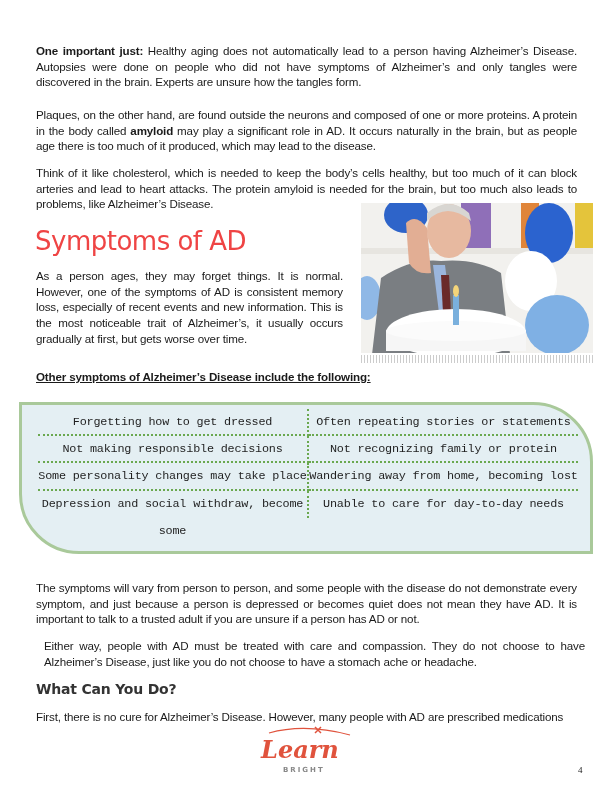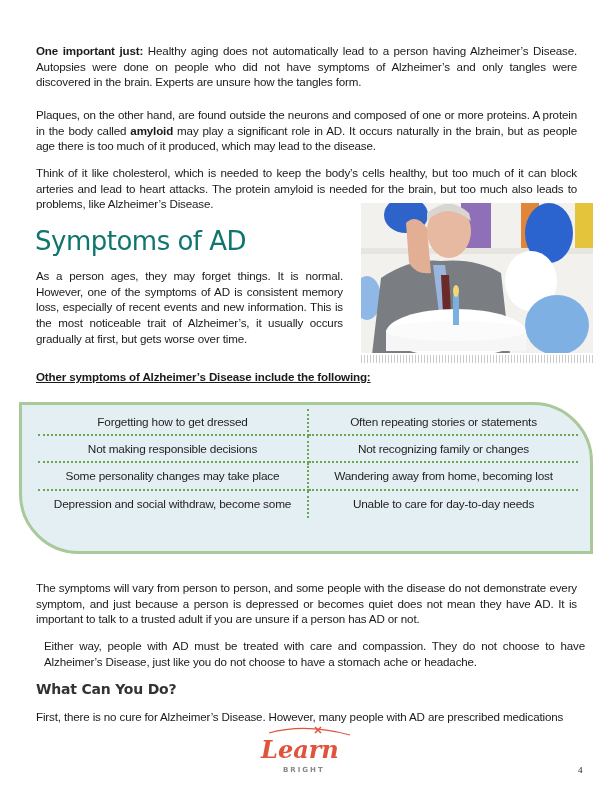--- a/index.html
+++ b/index.html
@@ -2,29 +2,29 @@
 <html><head>
 <meta charset="utf-8">
 <style>
   html, body { margin: 0; padding: 0; background: #ffffff; }
   body { width: 612px; height: 792px; position: relative; overflow: hidden;
          font-family: "Liberation Sans", sans-serif; color: #1a1a1a; }
   .para { position: absolute; left: 36px; width: 541px; font-size: 11.6px; line-height: 15.7px;
           text-align: justify; margin: 0; letter-spacing: -0.15px; }
   .para b { font-weight: bold; }
   .h1 { position: absolute; left: 35px; top: 226px; font-family: "DejaVu Sans", sans-serif;
-        font-weight: normal; font-size: 26px; letter-spacing: -0.5px; color: #0f766e; margin: 0; }
+        font-weight: normal; font-size: 26px; letter-spacing: -0.5px; color: #ef4444; margin: 0; }
   .h2 { position: absolute; left: 36px; top: 681px; font-family: "DejaVu Sans", sans-serif;
         font-size: 14px; color: #333; margin: 0; letter-spacing: -0.2px; }
   .photo { position: absolute; left: 361px; top: 203px; width: 232px; height: 162px; overflow: hidden; }
   .box { position: absolute; left: 19px; top: 402px; width: 574px; height: 152px;
          background: #e4eff3; border: 3px solid #a9c99a; box-sizing: border-box;
          border-radius: 0 60px 0 60px; }
   .grid { position: absolute; left: 38px; top: 409px; width: 540px; }
-  .row { display: flex; height: 27.2px; }
+  .row { display: flex; height: 27.2px; font-family: Liberation Mono, monospace; }
   .cell { flex: 1; text-align: center; font-size: 11.8px; line-height: 27px; color: #1f1f1f;
           letter-spacing: -0.2px; }
   .cell.left { border-right: 2px dotted #6aa84f; }
   .row:not(:last-child) .cell { border-bottom: 2px dotted #6aa84f; }
   .logo { position: absolute; left: 255px; top: 725px; width: 100px; height: 50px; text-align: right; }
   .pagenum { position: absolute; left: 578px; top: 765px; font-family: "Liberation Serif", serif; font-size: 9px; }
 </style>
 </head>
 <body>
 
@@ -69,21 +69,21 @@
 <p class="para" style="top:369px; font-weight:bold;text-decoration:underline;">Other symptoms of Alzheimer’s Disease include the following:</p>
 
 <div class="box"></div>
 <div class="grid">
   <div class="row">
     <div class="cell left">Forgetting how to get dressed</div>
     <div class="cell">Often repeating stories or statements</div>
   </div>
   <div class="row">
     <div class="cell left">Not making responsible decisions</div>
-    <div class="cell">Not recognizing family or changes</div>
+    <div class="cell">Not recognizing family or protein</div>
   </div>
   <div class="row">
     <div class="cell left">Some personality changes may take place</div>
     <div class="cell">Wandering away from home, becoming lost</div>
   </div>
   <div class="row">
     <div class="cell left">Depression and social withdraw, become some</div>
     <div class="cell">Unable to care for day-to-day needs</div>
   </div>
 </div>

